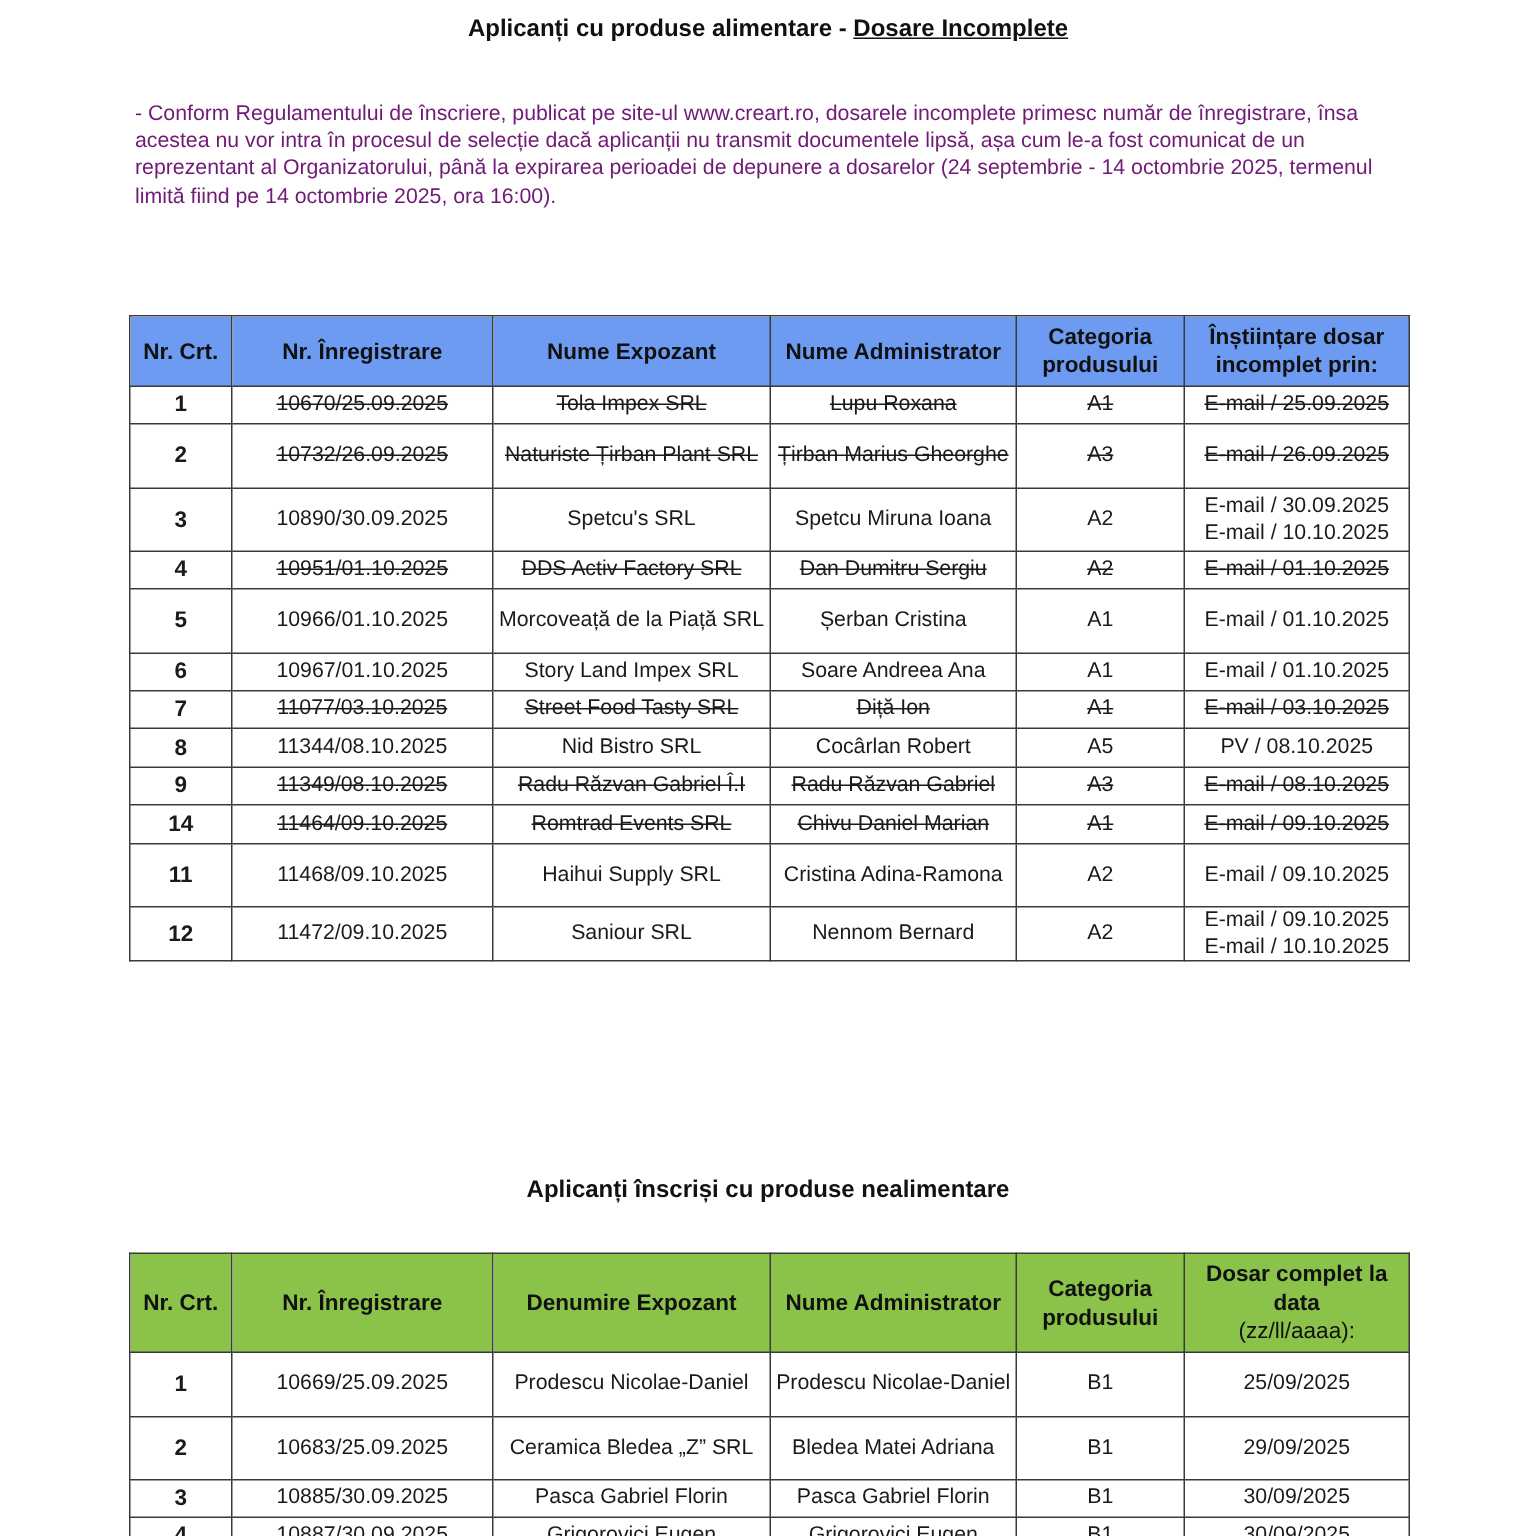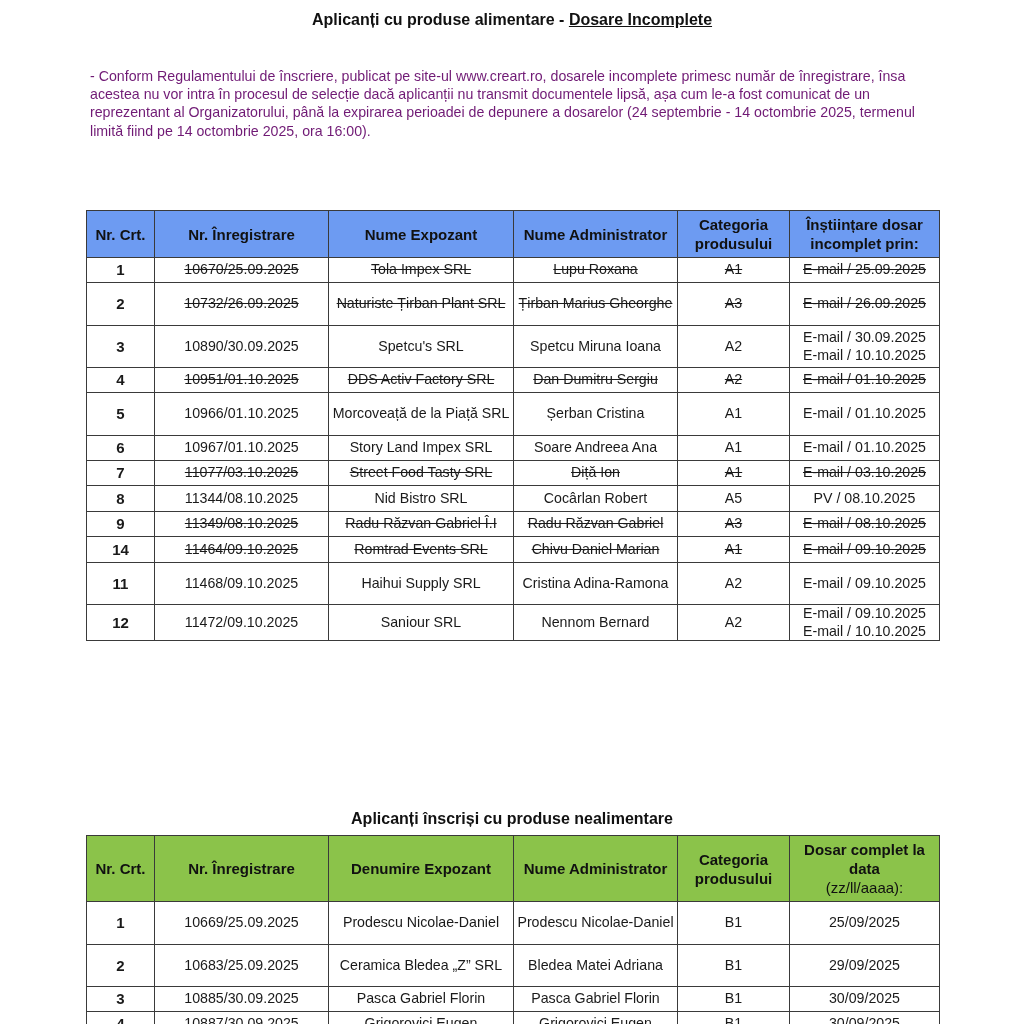--- a/index.html
+++ b/index.html
@@ -154,21 +154,21 @@
         <td class="nr"><span>12</span></td>
         <td><span>11472/09.10.2025</span></td>
         <td><span>Saniour SRL</span></td>
         <td><span>Nennom Bernard</span></td>
         <td><span>A2</span></td>
         <td><span>E-mail / 09.10.2025</span><br><span>E-mail / 10.10.2025</span></td>
       </tr>
     </tbody>
 </table>
 
-<div class="title" style="top:810px;">Aplicanți înscriși cu produse nealimentare</div>
+<div class="title" style="top:785px;">Aplicanți înscriși cu produse nealimentare</div>
 
 <table class="t2" style="top:835px;">
   <colgroup>
     <col style="width:68px">
       <col style="width:174px">
       <col style="width:185px">
       <col style="width:164px">
       <col style="width:112px">
       <col style="width:150px">
   </colgroup>

